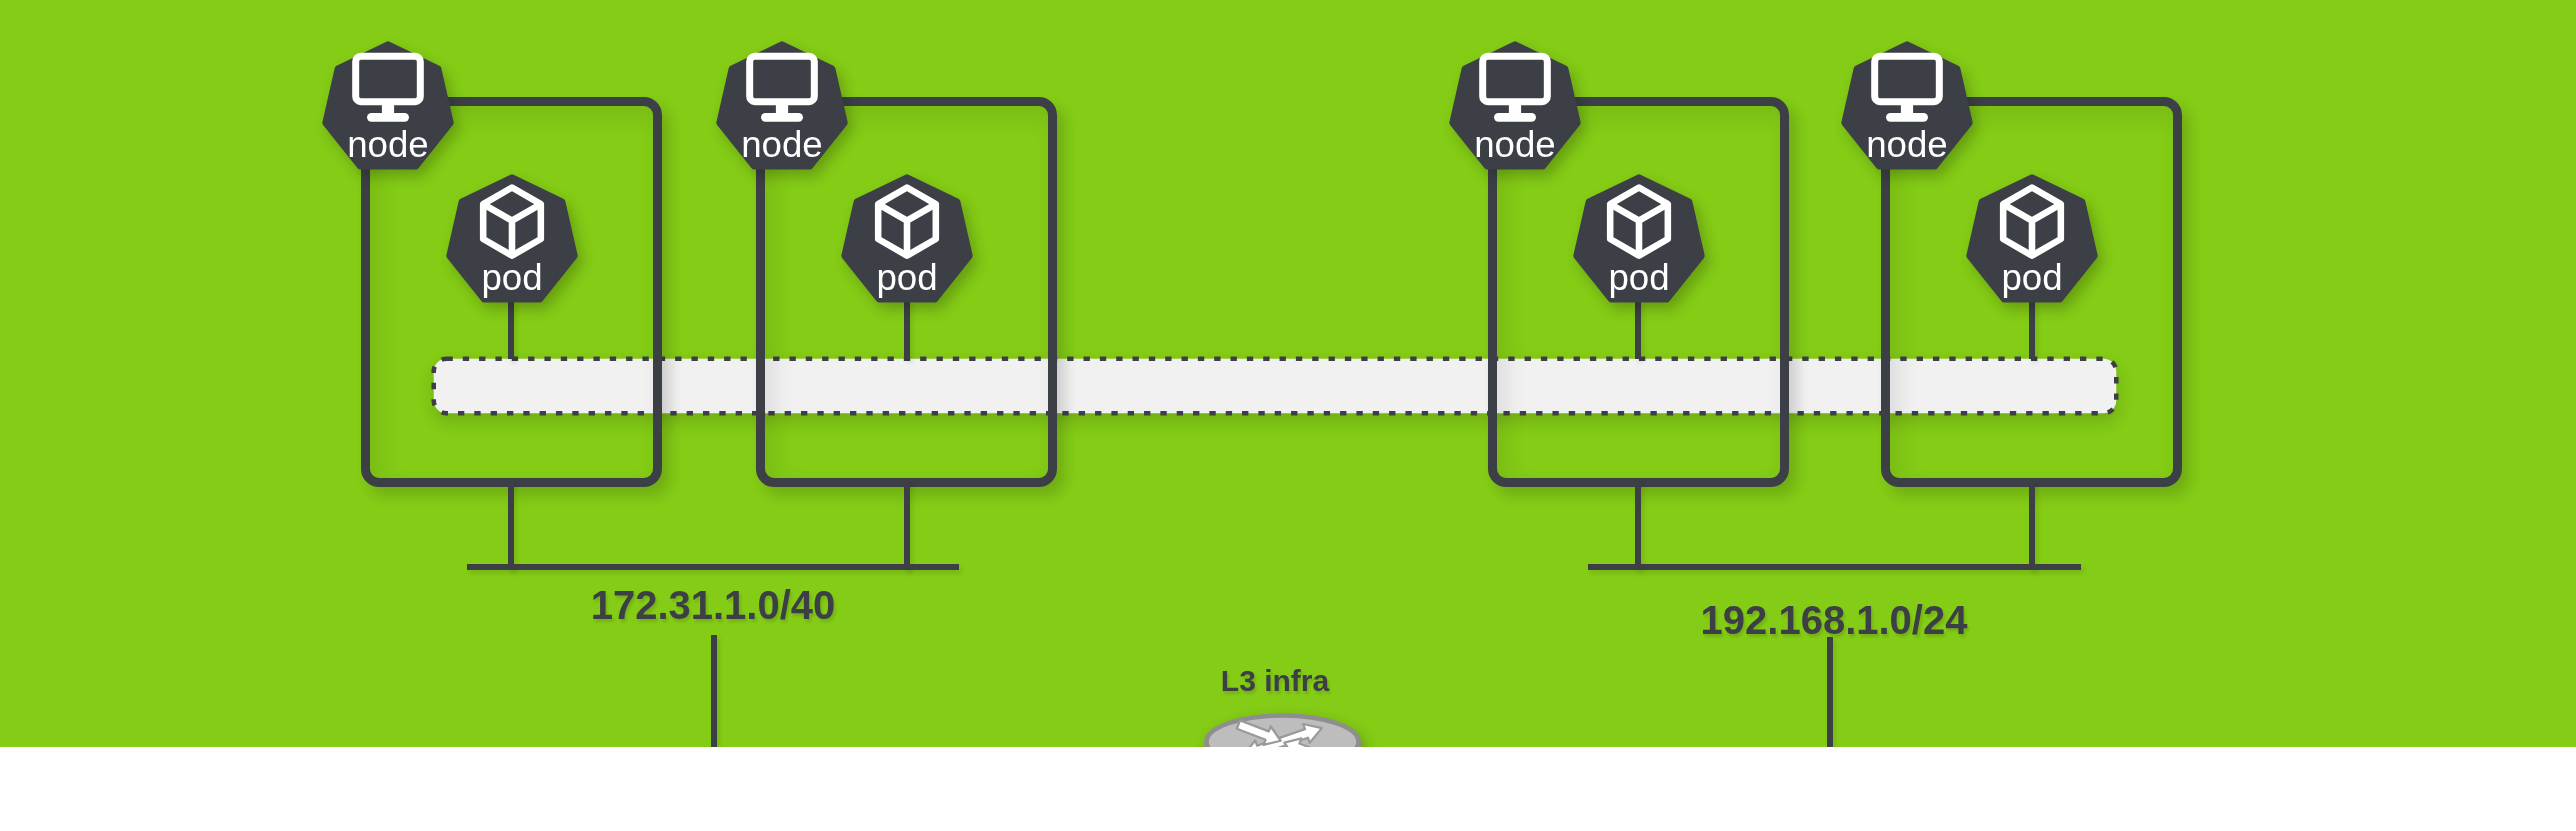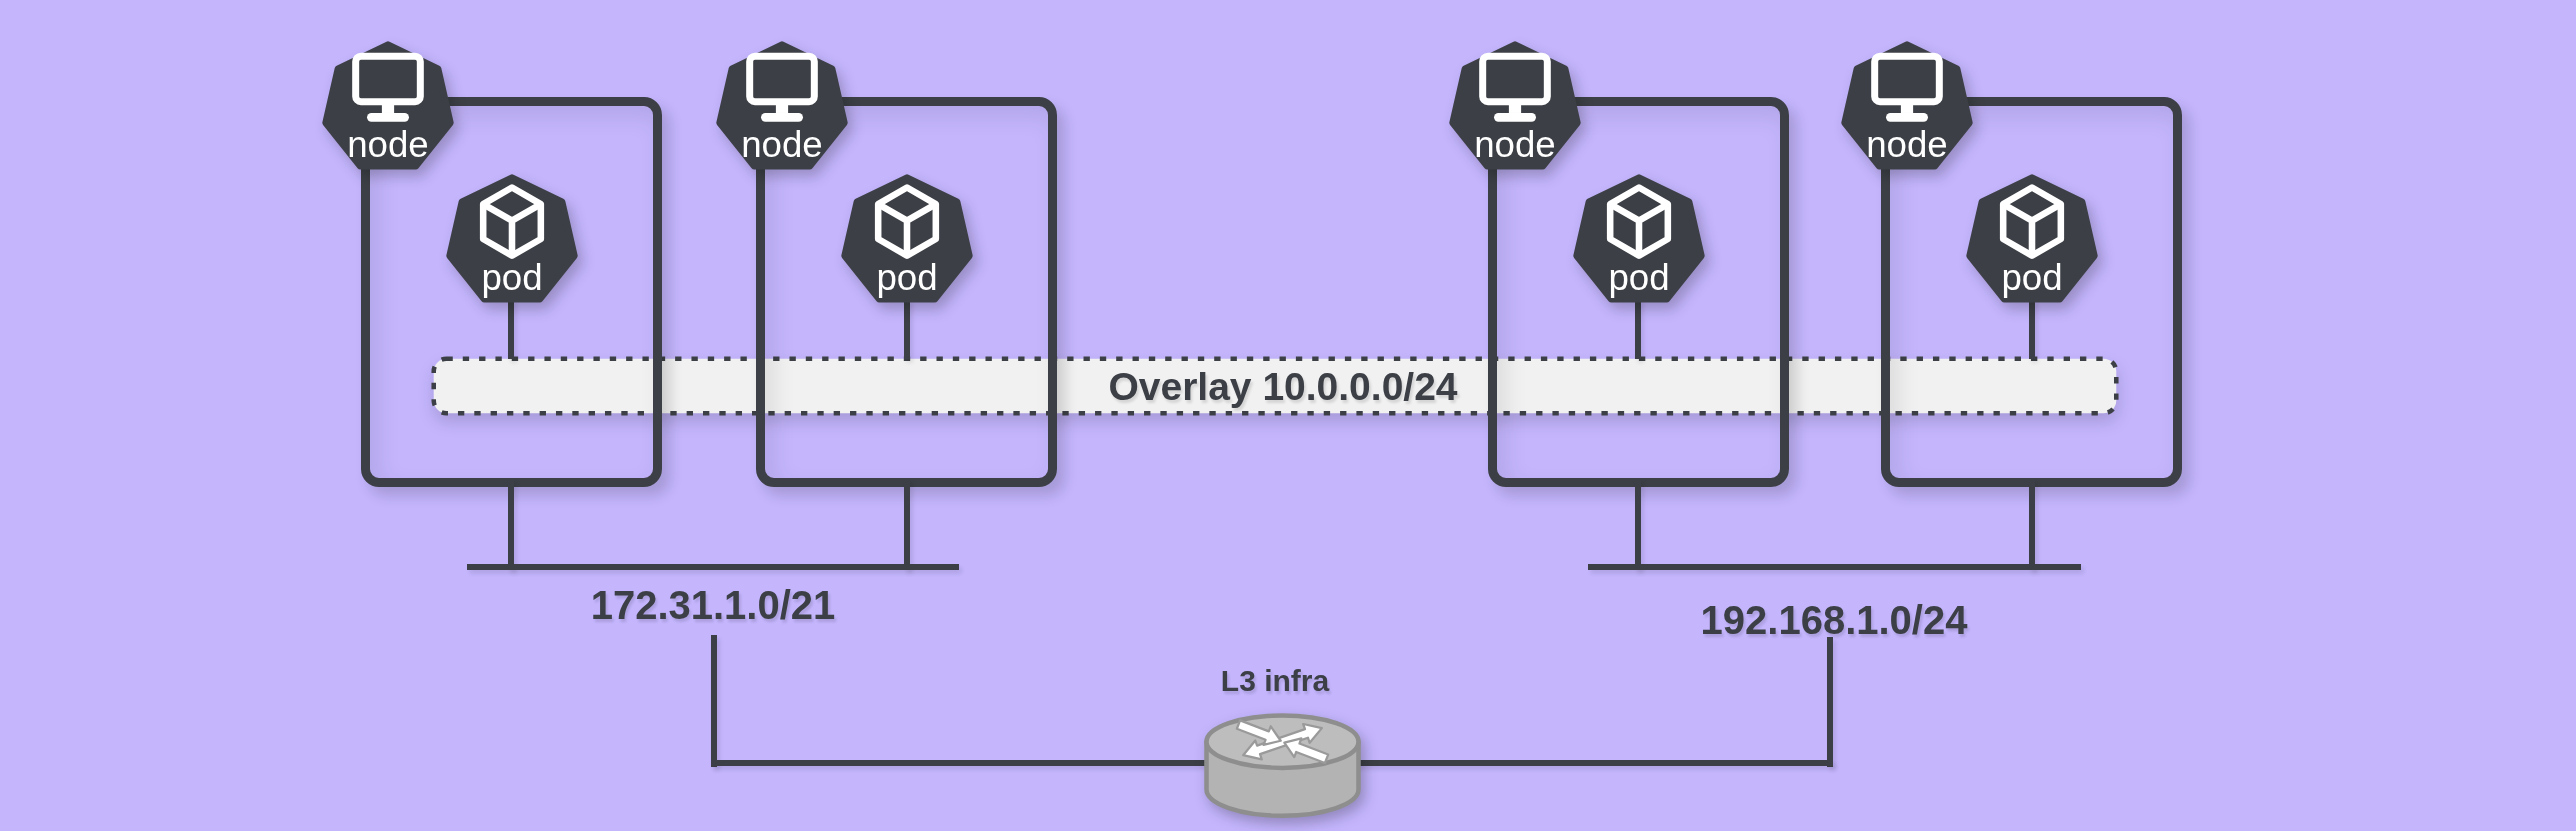--- a/index.html
+++ b/index.html
@@ -7,22 +7,22 @@
     --band:#f1f1f2;
     --router-body:#b3b3b3;
     --router-top:#bdbdbd;
     --router-line:#8e8e8e;
   }
   *{margin:0;padding:0;box-sizing:border-box;}
   html,body{background:#ffffff;}
   body{font-family:"Liberation Sans",sans-serif;}
   #stage{
     position:relative;
-    width:2576px;height:831px;
-    background:#c4b5fd;
+    width:2576px;height:747px;
+    background:#84cc16;
     overflow:hidden;
   }
   
   .nodebox{
     position:absolute;top:97px;
     width:301px;height:390px;
     border:9px solid var(--dark);
     border-radius:18px;
     box-shadow:7.3px 9px 12.7px rgba(0,0,0,0.15), inset 8.2px 10px 23.6px rgba(0,0,0,0.09);
   }
@@ -156,31 +156,30 @@
   </svg>
   <svg class="hep hep-pod hp4" width="140" height="138" viewBox="0 0 160 158">
     <polygon points="80,9 137.1,36.5 151.2,98.2 111.7,147.8 48.3,147.8 8.8,98.2 22.9,36.5" fill="#3c4046" stroke="#3c4046" stroke-width="8" stroke-linejoin="round"></polygon>
     <g fill="none" stroke="#ffffff" stroke-width="7.5" stroke-linejoin="round">
       <polygon points="80,20 113,39 113,79 80,98 47,79 47,39"></polygon>
       <path d="M47 39 L80 58 L113 39 M80 58 L80 98"></path>
     </g>
     <text x="80" y="137" text-anchor="middle">pod</text>
   </svg>
 
-  <div class="lbl overlay-lbl">Overlay 10.0.0.0/24</div>
 
   <div class="line downlink dl1"></div>
   <div class="line downlink dl2"></div>
   <div class="line downlink dl3"></div>
   <div class="line downlink dl4"></div>
 
   <div class="line bus bus-left"></div>
   <div class="line bus bus-right"></div>
 
-  <div class="lbl ip-left">172.31.1.0/21</div>
+  <div class="lbl ip-left">172.31.1.0/40</div>
   <div class="lbl ip-right">192.168.1.0/24</div>
 
   <div class="line l3stub l3stub-left"></div>
   <div class="line l3stub l3stub-right"></div>
   <div class="line l3bus"></div>
 
   <div class="lbl l3-lbl">L3 infra</div>
 
   <svg class="router" width="165" height="114" viewBox="0 0 182 126">
     <path d="M7 35 L7 88 A84 29 0 0 0 175 88 L175 35 Z" fill="#b3b3b3" stroke="#8e8e8e" stroke-width="5" stroke-linejoin="round"></path>

